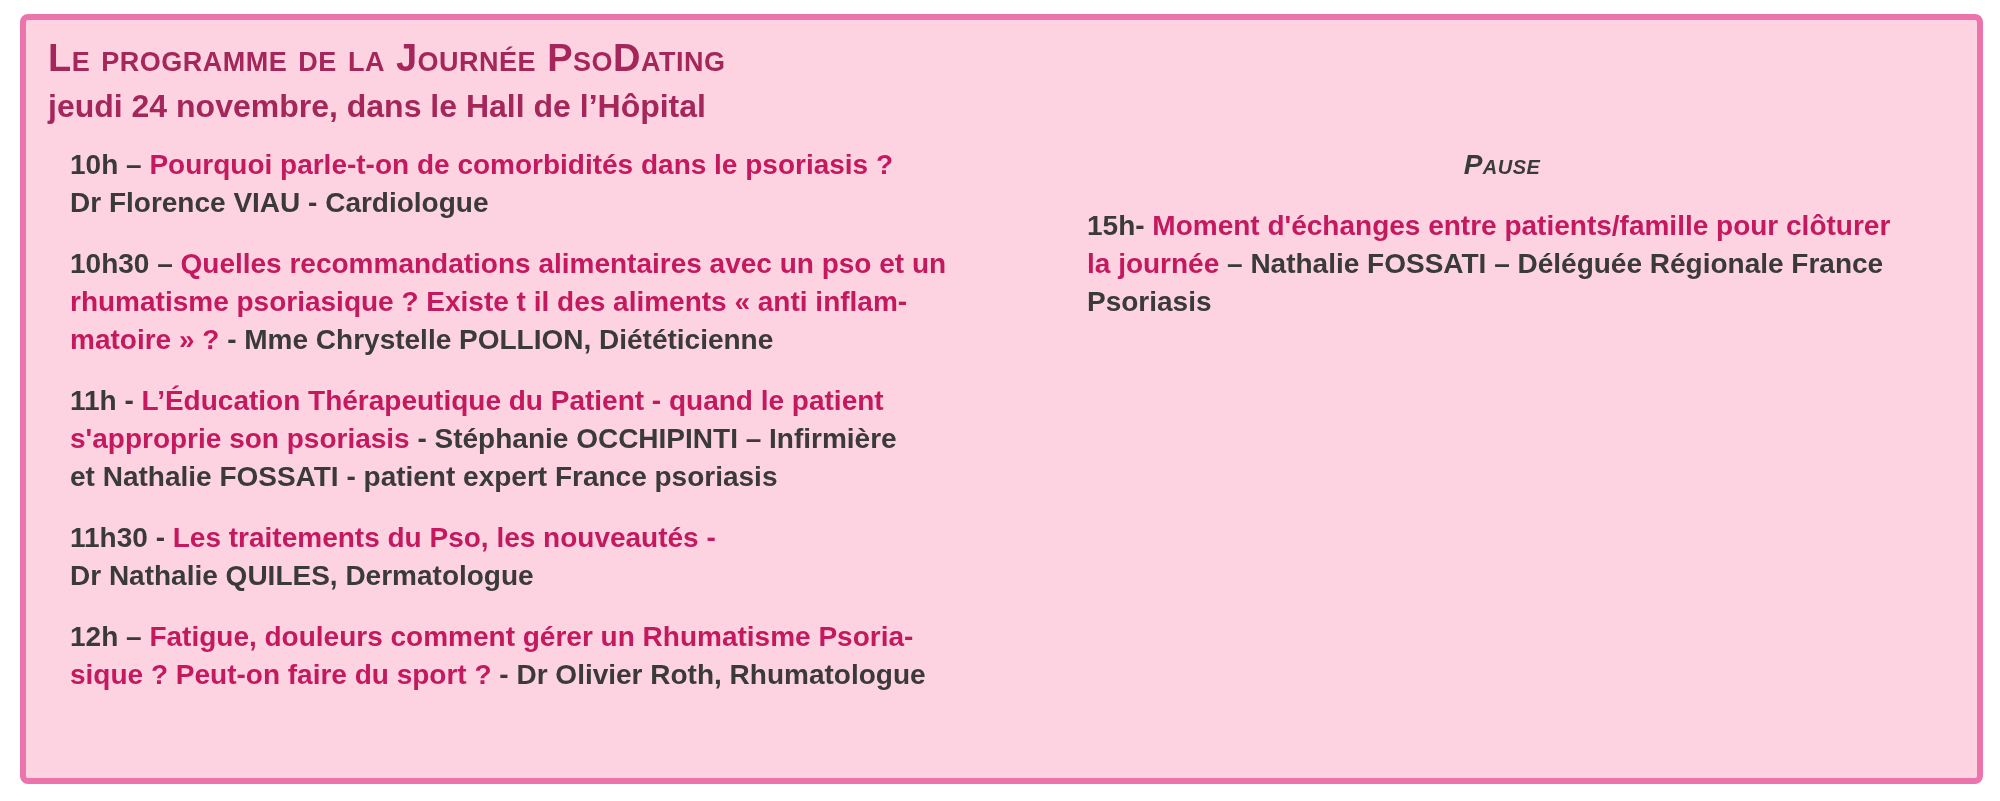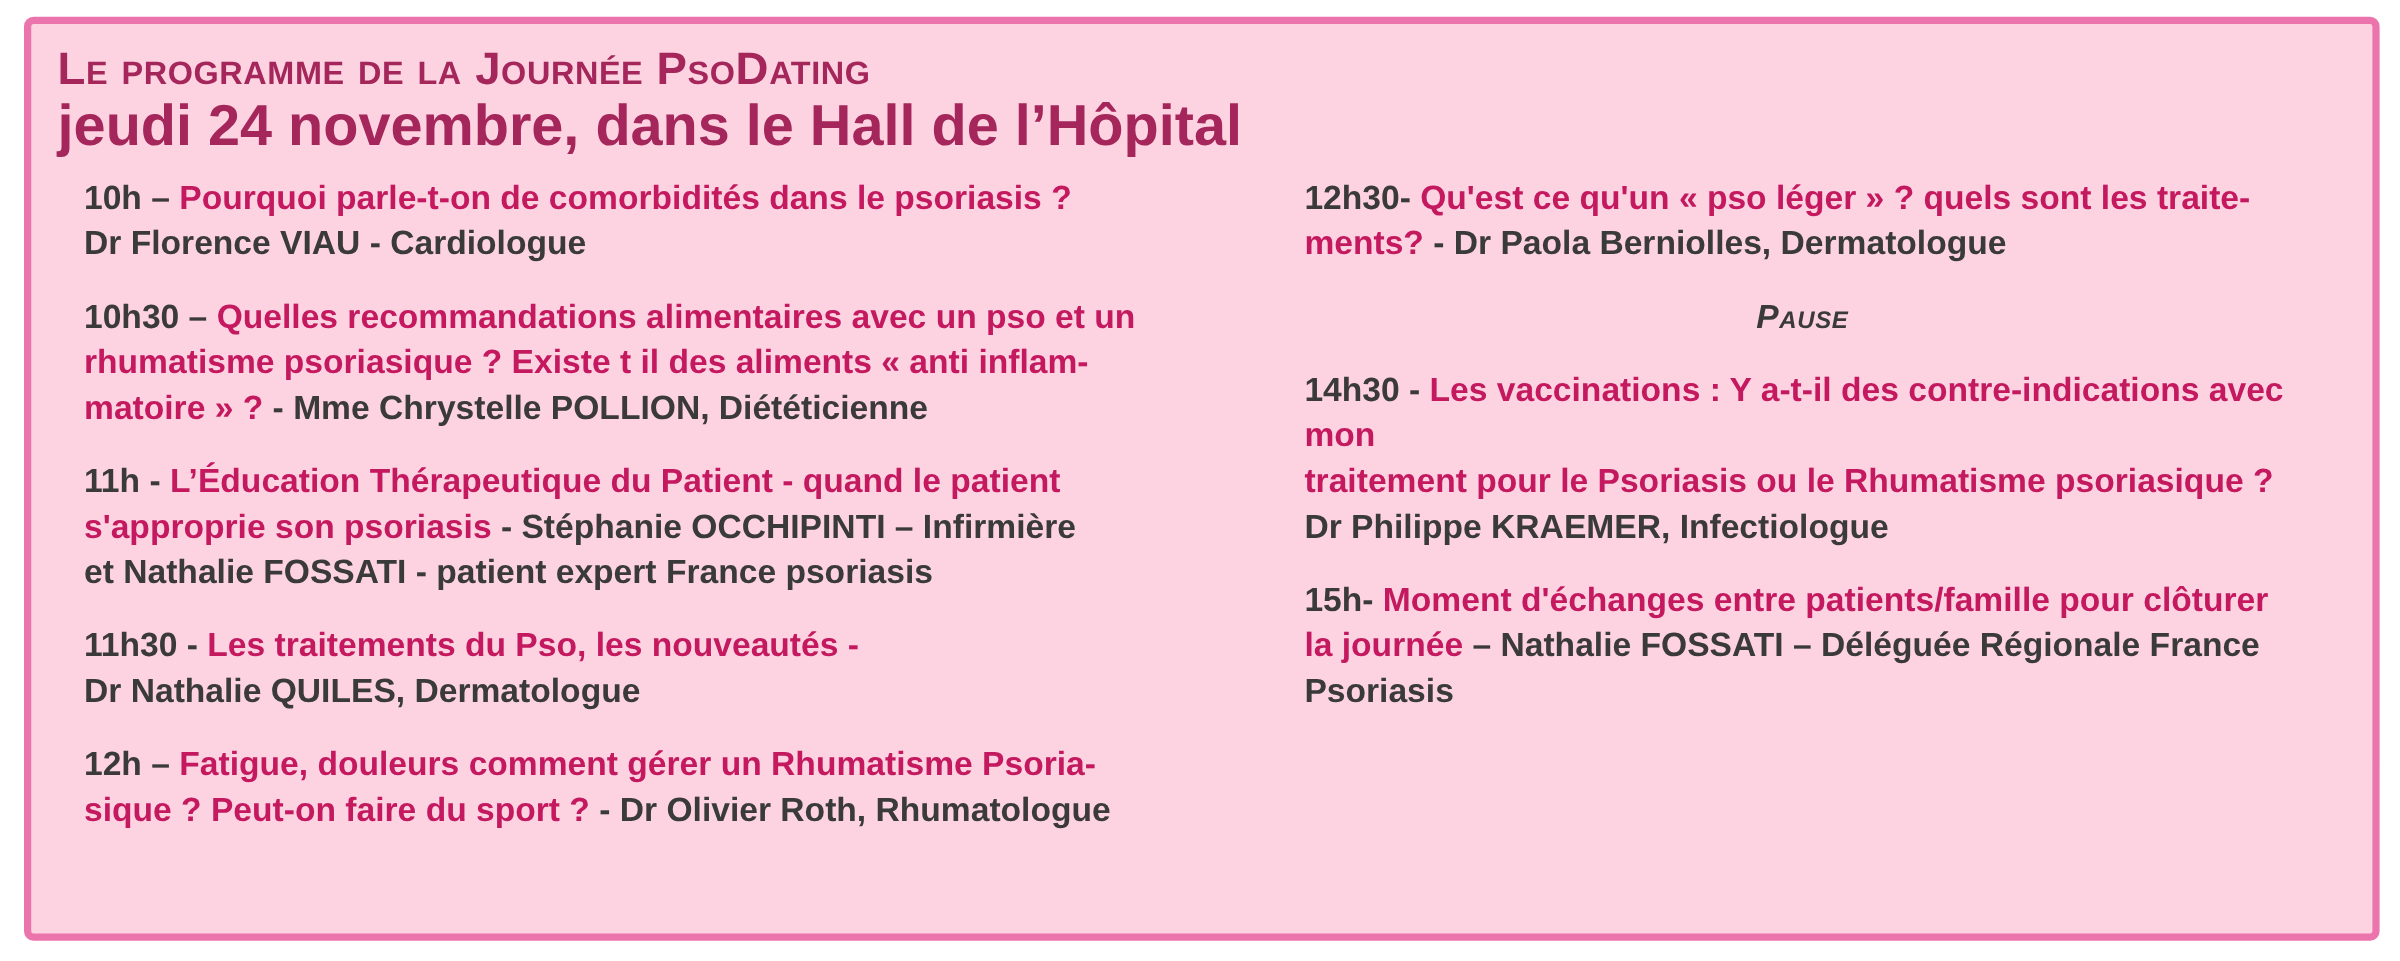--- a/index.html
+++ b/index.html
@@ -26,21 +26,21 @@
   .title{
     font-variant:small-caps;
     font-weight:bold;
     font-size:38px;
     line-height:48px;
     color:var(--header-color);
     letter-spacing:0.5px;
   }
   .subtitle{
     font-weight:bold;
-    font-size:48px;
+    font-size:32px;
     line-height:48px;
     color:var(--header-color);
   }
 
   .columns{
     display:flex;
     margin:16px 0 0 44px;
   }
   .col{min-width:0;}
   .col-left{width:1017px;flex:0 0 auto;padding-right:30px;}
@@ -82,25 +82,20 @@
 matoire » ? </span><span class="seg-speaker">- Mme Chrystelle POLLION, Diététicienne</span></p>
           <p class="session"><span class="seg-time">11h  - </span><span class="seg-title">L’Éducation Thérapeutique du Patient -  quand le patient
 s'approprie son psoriasis </span><span class="seg-speaker">- Stéphanie OCCHIPINTI – Infirmière
 et Nathalie FOSSATI - patient expert France psoriasis</span></p>
           <p class="session"><span class="seg-time">11h30 - </span><span class="seg-title">Les traitements du Pso, les nouveautés -</span><span class="seg-speaker">
 Dr Nathalie QUILES, Dermatologue</span></p>
           <p class="session"><span class="seg-time">12h – </span><span class="seg-title">Fatigue, douleurs comment gérer un Rhumatisme Psoria-
 sique ? Peut-on faire du sport ? </span><span class="seg-speaker">- Dr  Olivier Roth, Rhumatologue</span></p>
         </div>
       <div class="col col-right">
-          <p class="session"><span class="seg-time">12h30-  </span><span class="seg-title">Qu'est ce qu'un « pso léger » ? quels sont les traite-
-ments? </span><span class="seg-speaker">- Dr Paola Berniolles, Dermatologue</span></p>
           <p class="session pause"><span class="seg-pause">Pause</span></p>
-          <p class="session"><span class="seg-time">14h30 - </span><span class="seg-title">Les vaccinations : Y a-t-il des contre-indications avec mon
-traitement pour le Psoriasis ou le Rhumatisme psoriasique ?</span><span class="seg-speaker">
-Dr Philippe KRAEMER, Infectiologue</span></p>
           <p class="session"><span class="seg-time">15h- </span><span class="seg-title">Moment d'échanges entre patients/famille pour clôturer
 la journée </span><span class="seg-speaker">– Nathalie FOSSATI – Déléguée Régionale France
 Psoriasis</span></p>
         </div>
     </div>
   </section>
 </div>
 
 </body></html>

